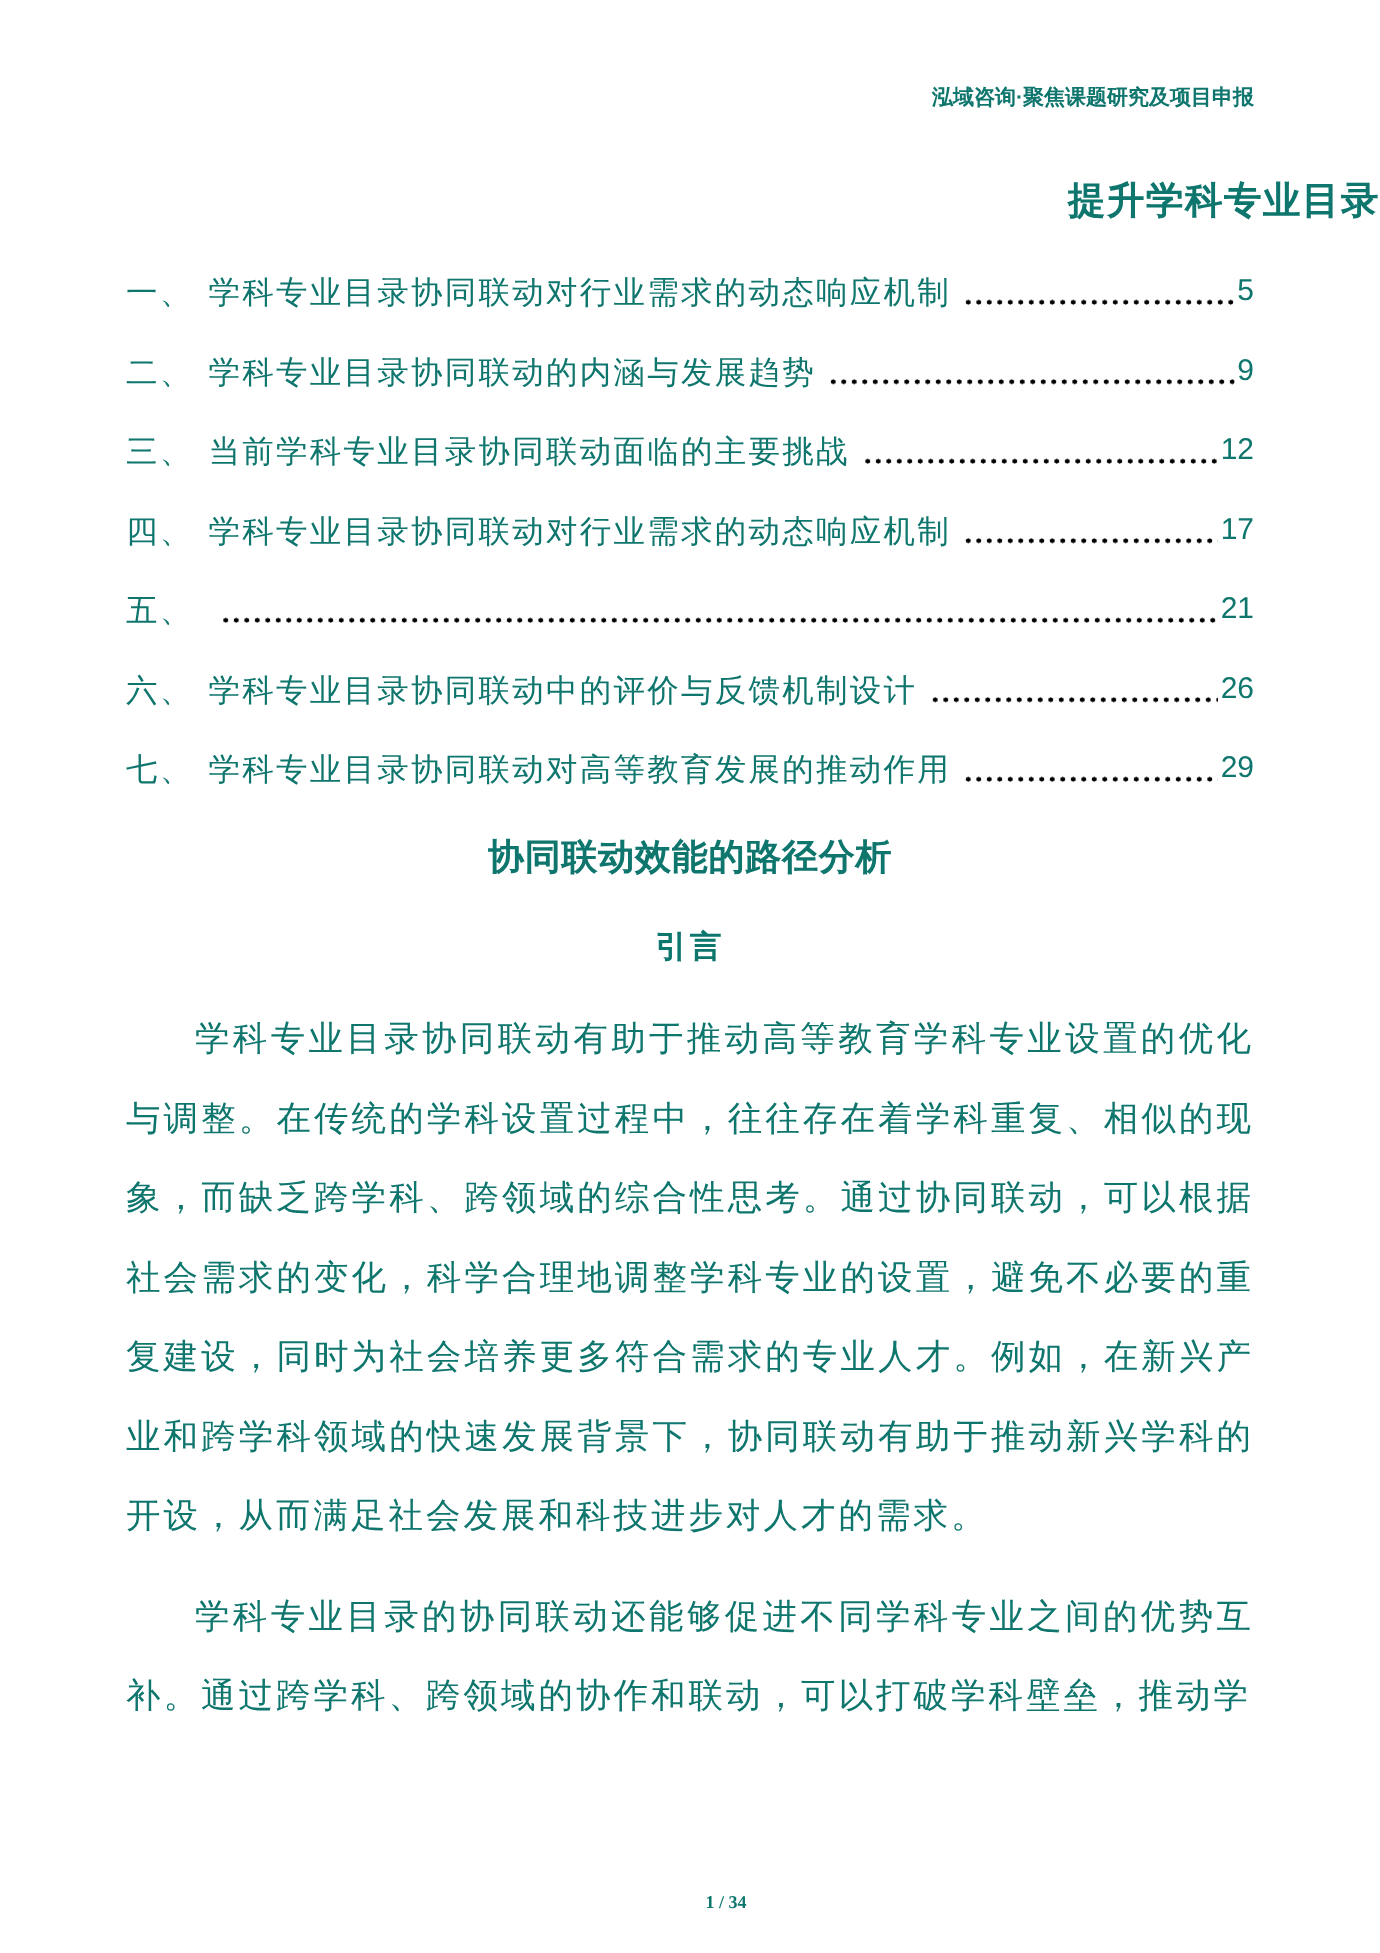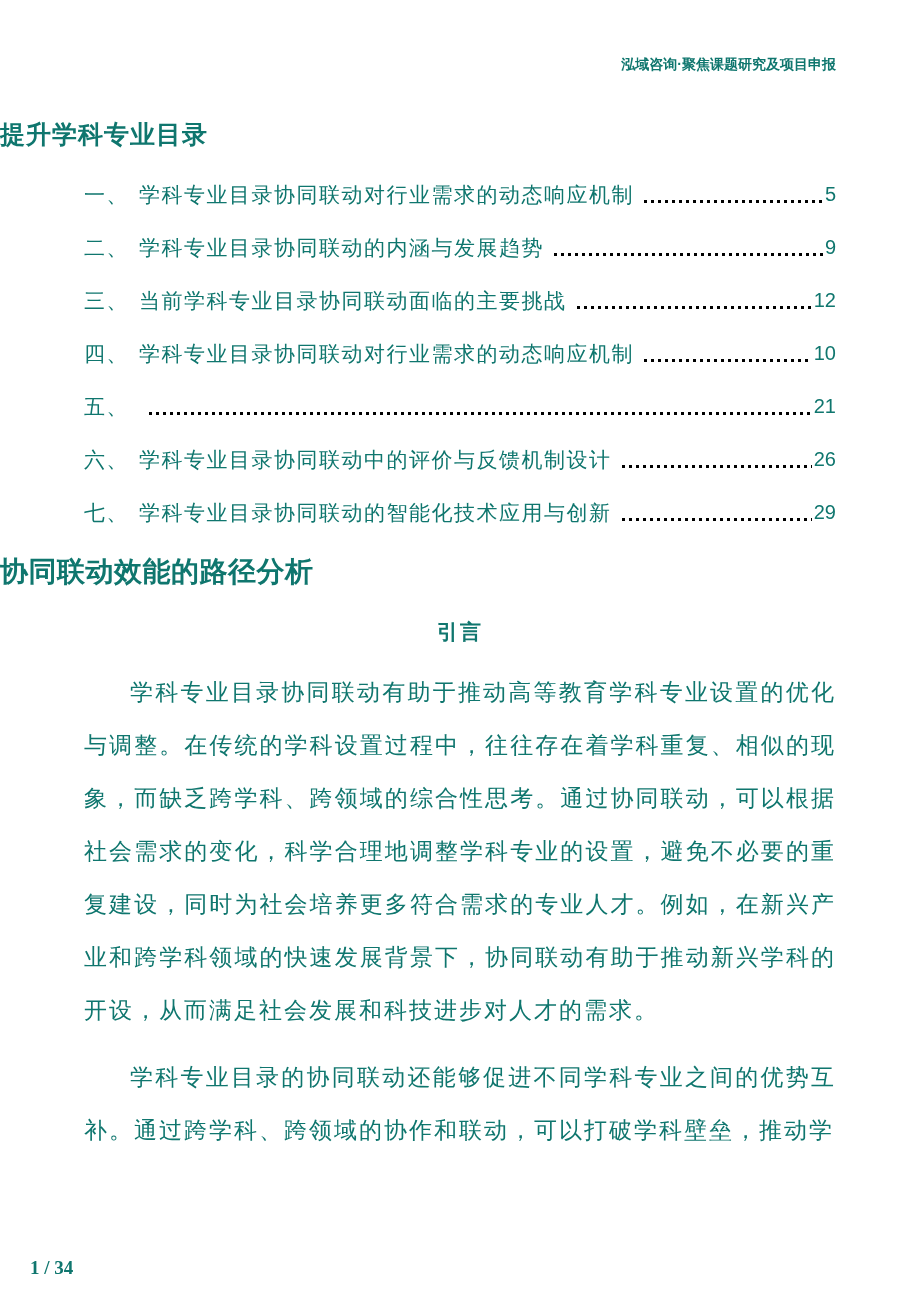--- a/index.html
+++ b/index.html
@@ -14,21 +14,21 @@
   }
   .brand {
     padding:56px 84px 0 0;
     text-align:right;
     font-size:14px;
     font-weight:600;
     line-height:16px;
   }
   .doc-title {
     margin:48px 0 0 0;
-    text-align:left;
+    text-align:right;
     font-size:25px;
     line-height:28px;
     font-weight:700;
     letter-spacing:1px;
   }
   .toc { margin:20px 84px 0 84px; }
   .toc-row {
     display:flex;
     align-items:center;
     height:53px;
@@ -44,22 +44,22 @@
     height:5px;
     margin:0 2px 17px 8px;
     background-image: radial-gradient(circle, #000 1.5px, transparent 1.7px);
     background-size:7px 5px;
     background-repeat:repeat-x;
     background-position:left center;
   }
   .toc-page { flex:0 0 auto; font-size:20px; letter-spacing:0; }
   .section-heading {
     margin:20px 0 0 0;
-    text-align:left;
-    font-size:28px;
+    text-align:center;
+    font-size:24px;
     font-weight:700;
     line-height:26px;
     letter-spacing:0.5px;
   }
   .sub-heading {
     margin:35px 0 0 0;
     text-align:center;
     font-size:21px;
     font-weight:700;
     line-height:24px;
@@ -71,23 +71,23 @@
     font-size:23px;
     line-height:53px;
     letter-spacing:2px;
     text-align:justify;
     text-indent:2em;
   }
   .body-para + .body-para { margin-top:14px; }
   .footer {
     position:absolute;
     top:1258px; left:12px; right:0;
-    text-align:left;
+    text-align:center;
     font-family:"Liberation Serif", serif;
-    font-size:19px;
+    font-size:12px;
     font-weight:700;
     line-height:20px;
   }
   .footer-inner { display:inline-block; transform:translateX(18px); }
 </style>
 </head>
 <body>
 
 <div class="page">
 
@@ -111,36 +111,36 @@
     <div class="toc-row">
       <span class="toc-ordinal">三、</span>
       <span class="toc-title">当前学科专业目录协同联动面临的主要挑战</span>
       <span class="toc-dots"></span>
       <span class="toc-page">12</span>
     </div>
     <div class="toc-row">
       <span class="toc-ordinal">四、</span>
       <span class="toc-title">学科专业目录协同联动对行业需求的动态响应机制</span>
       <span class="toc-dots"></span>
-      <span class="toc-page">10</span>
+      <span class="toc-page">17</span>
     </div>
     <div class="toc-row">
       <span class="toc-ordinal">五、</span>
       <span class="toc-dots"></span>
       <span class="toc-page">21</span>
     </div>
     <div class="toc-row">
       <span class="toc-ordinal">六、</span>
       <span class="toc-title">学科专业目录协同联动中的评价与反馈机制设计</span>
       <span class="toc-dots"></span>
       <span class="toc-page">26</span>
     </div>
     <div class="toc-row">
       <span class="toc-ordinal">七、</span>
-      <span class="toc-title">学科专业目录协同联动的智能化技术应用与创新</span>
+      <span class="toc-title">学科专业目录协同联动对高等教育发展的推动作用</span>
       <span class="toc-dots"></span>
       <span class="toc-page">29</span>
     </div>
   </nav>
 
   <h2 class="section-heading">协同联动效能的路径分析</h2>
 
   <h3 class="sub-heading">引言</h3>
 
   <p class="body-para">学科专业目录协同联动有助于推动高等教育学科专业设置的优化与调整。在传统的学科设置过程中，往往存在着学科重复、相似的现象，而缺乏跨学科、跨领域的综合性思考。通过协同联动，可以根据社会需求的变化，科学合理地调整学科专业的设置，避免不必要的重复建设，同时为社会培养更多符合需求的专业人才。例如，在新兴产业和跨学科领域的快速发展背景下，协同联动有助于推动新兴学科的开设，从而满足社会发展和科技进步对人才的需求。</p>

